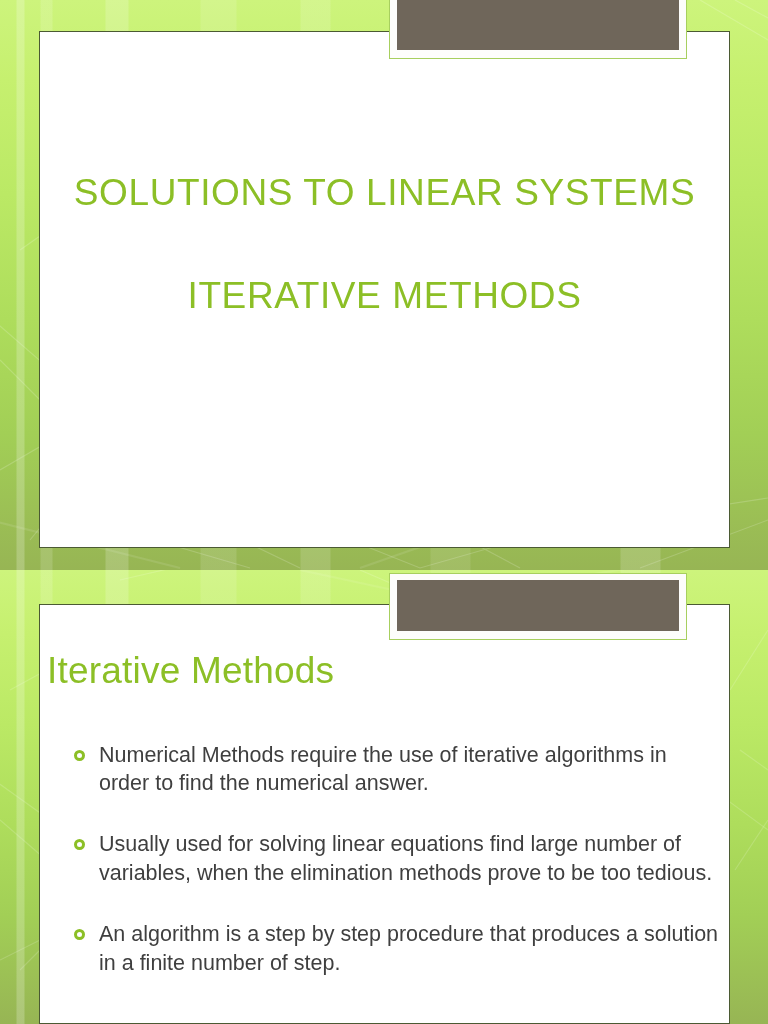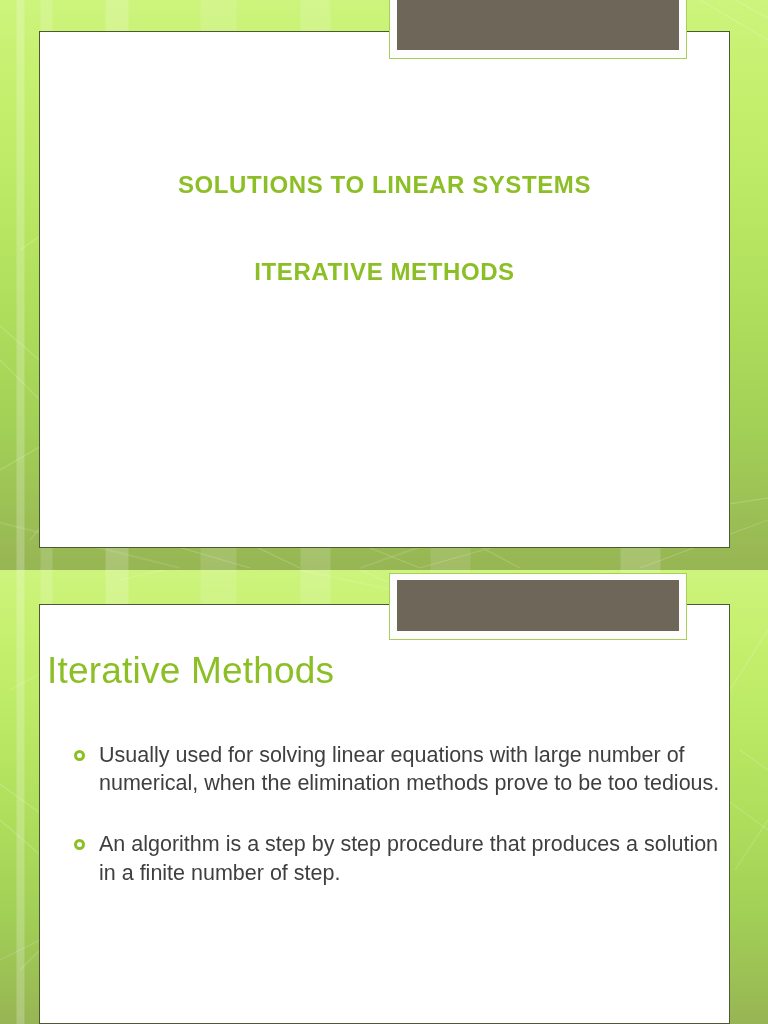--- a/index.html
+++ b/index.html
@@ -112,22 +112,22 @@
   .title-block {
     position: absolute;
     left: 39px;
     top: 170px;
     width: 691px;
     z-index: 6;
     text-align: center;
   }
   .title-line {
     color: #8cbf26;
-    font-size: 24px;
-    font-weight: 700;
+    font-size: 37px;
+    font-weight: 400;
     letter-spacing: .6px;
     line-height: 1.22;
     white-space: nowrap;
   }
   .title-line.second { margin-top: 58px; }
 
   
   #slide-2 { top: 570px; height: 454px; }
   #slide-2 .canvas { left: 39px; top: 34px; width: 691px; height: 420px; }
   #slide-2 .accent-box { left: 389px; top: 3px; width: 298px; height: 67px; }
@@ -233,21 +233,25 @@
     <div class="accent-box">
       <div class="fill"></div>
     </div>
 
     <div class="content-inner">
       <h1 class="slide-heading">Iterative Methods</h1>
 
       <ul class="bullets">
         <li>
           <span class="ring"></span>
-          <span class="txt">Usually used for solving linear equations with large number of numerical, when the elimination methods prove to be too tedious.</span>
+          <span class="txt">Numerical Methods require the use of iterative algorithms in order to find the numerical answer.</span>
+        </li>
+        <li>
+          <span class="ring"></span>
+          <span class="txt">Usually used for solving linear equations find large number of variables, when the elimination methods prove to be too tedious.</span>
         </li>
         <li>
           <span class="ring"></span>
           <span class="txt">An algorithm is a step by step procedure that produces a solution in a finite number of step.</span>
         </li>
       </ul>
     </div>
   </section>
 
 </div>

